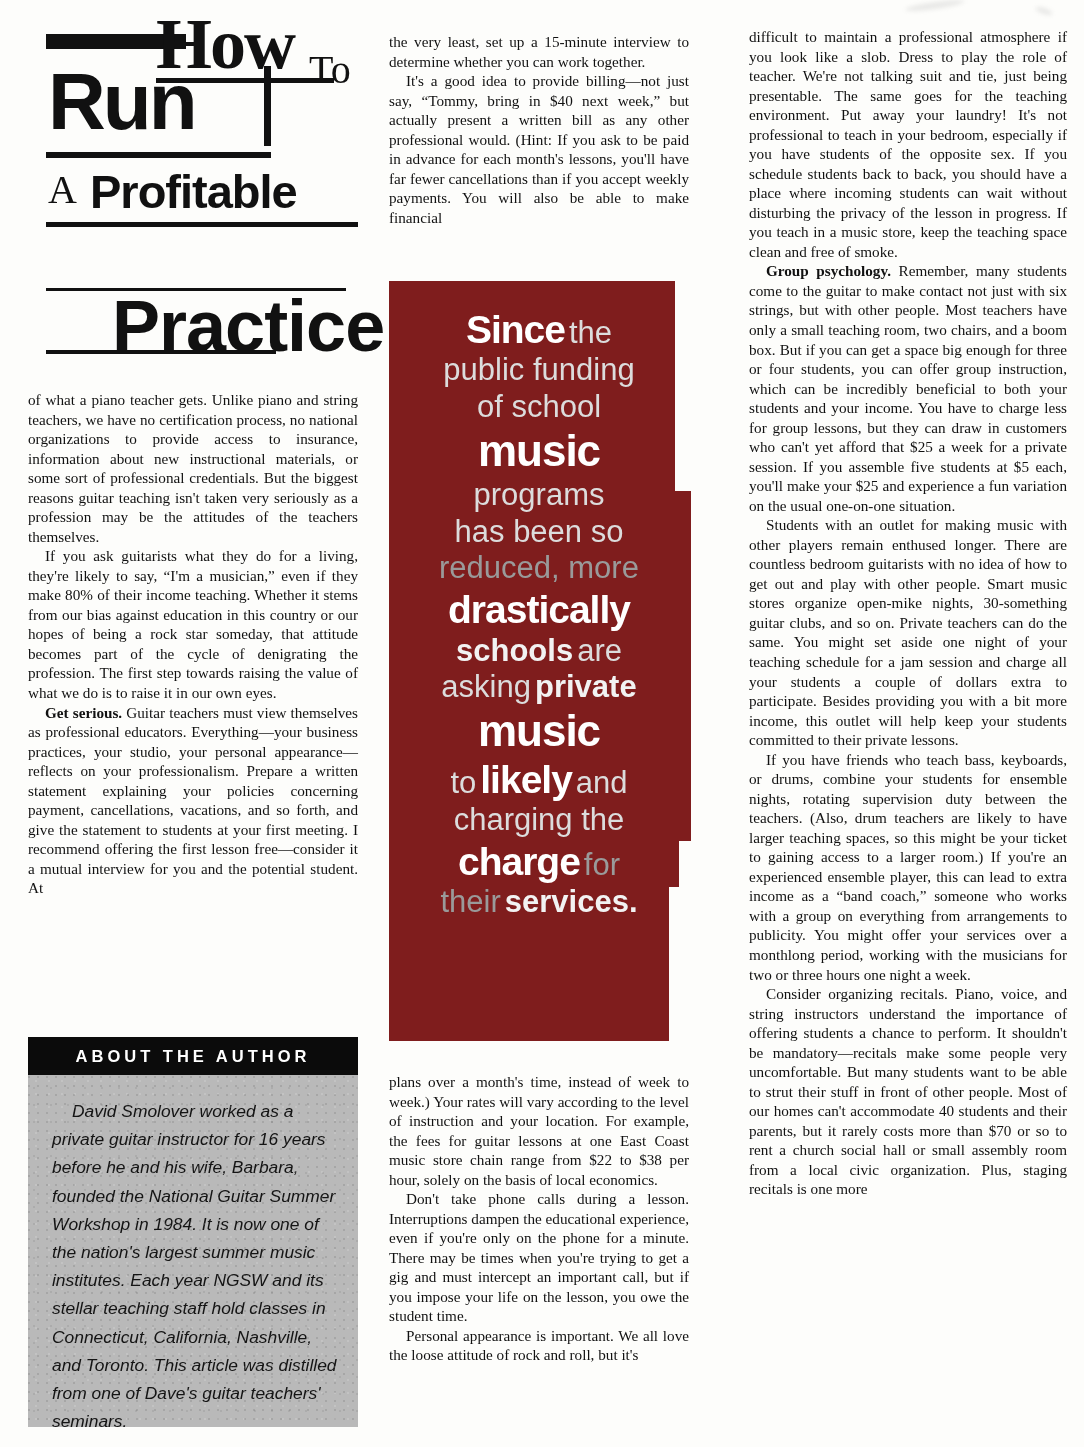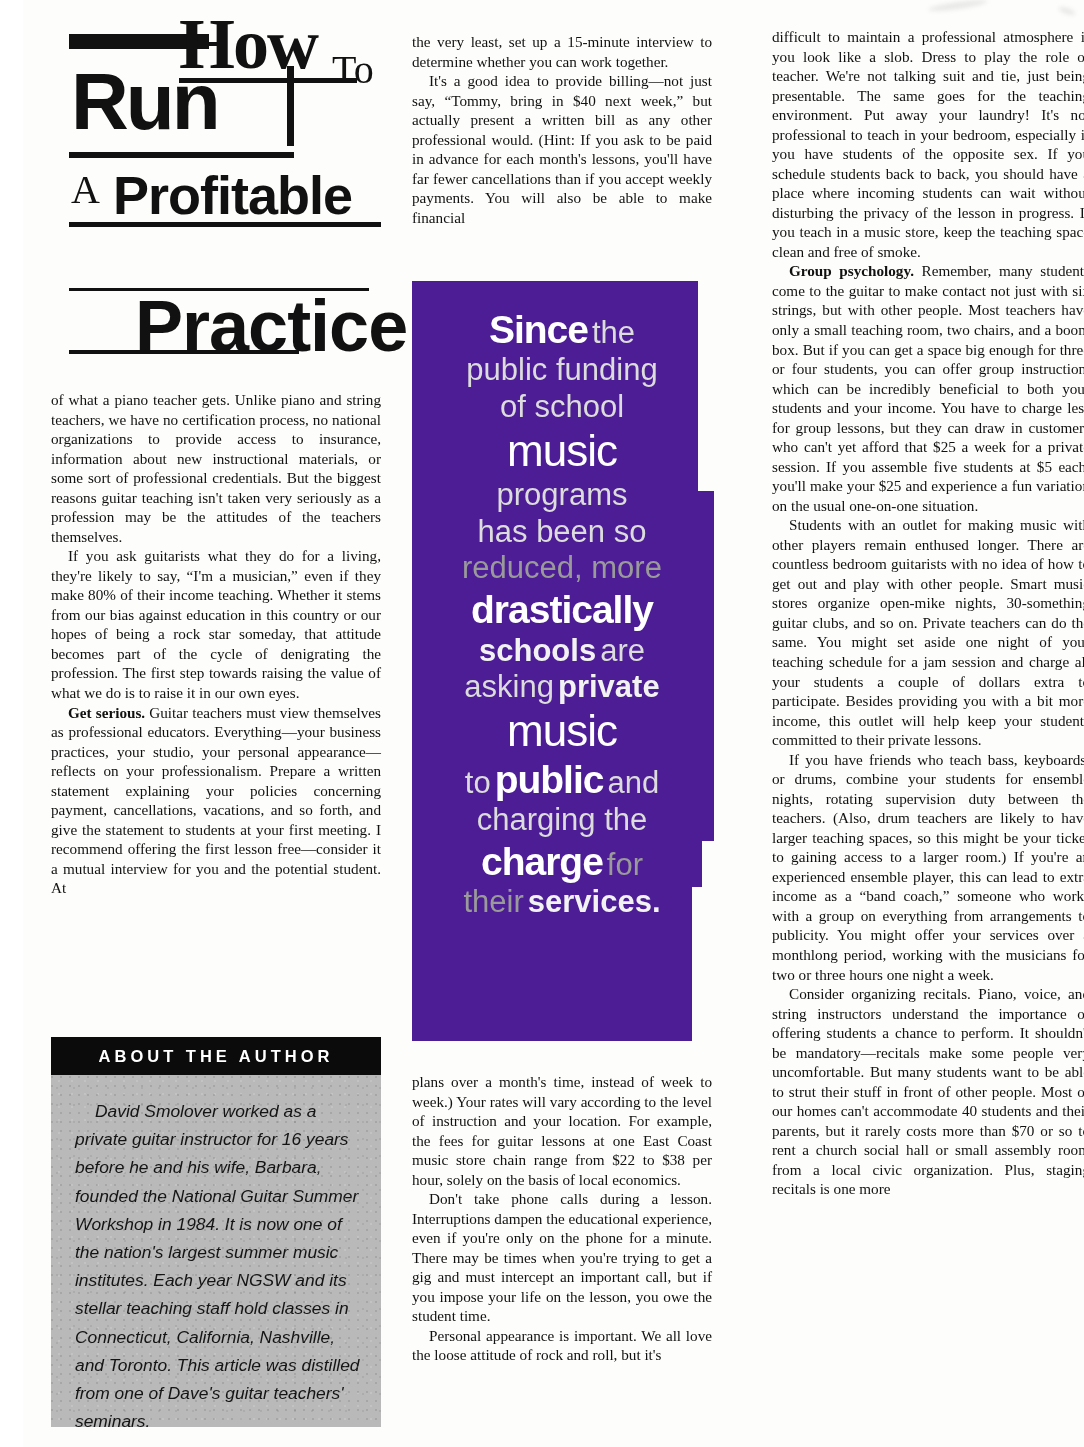--- a/index.html
+++ b/index.html
@@ -14,21 +14,20 @@
     font-family: "Liberation Serif", serif;
     color: #111;
     overflow: hidden;
   }
 
   
   .page {
     position: absolute;
     inset: 0;
     background: #fdfdfb;
-    margin-left: 23px;
   }
 
   
   .col {
     position: absolute;
     top: 0;
   }
   .col-1 { left: 28px;  width: 330px; }
   .col-2 { left: 389px; width: 300px; }
   .col-3 { left: 749px; width: 318px; }
@@ -70,21 +69,21 @@
   }
   .t-a {
     left: 20px; top: 170px;
     font-family: "Liberation Serif", serif;
     font-size: 40px;
     font-weight: 400;
   }
   .t-profitable {
     left: 62px; top: 168px;
     font-family: "Liberation Sans", sans-serif;
-    font-size: 54px;
+    font-size: 47px;
     font-weight: 700;
     letter-spacing: -1px;
   }
   .t-teaching {
     left: 18px; top: 232px;
     font-family: "Liberation Serif", serif;
     font-size: 62px;
     font-weight: 400;
     letter-spacing: -1px;
   }
@@ -125,21 +124,21 @@
   .c3-top { position: absolute; top: 27px; left: 0; width: 318px; }
   .c1-body { position: absolute; top: 390px; left: 0; width: 330px; }
 
   
   .pullquote {
     position: absolute;
     left: 389px;
     top: 281px;
     width: 302px;
     height: 760px;
-    background: #4c1d95;
+    background: #7f1d1d;
     color: #fff;
     box-sizing: border-box;
     padding: 28px 20px 24px 18px;
     overflow: hidden;
   }
   
   .pq-notch {
     position: absolute;
     background: #fdfdfb;
     right: 0;
@@ -172,21 +171,21 @@
   }
   .pq-mid {
     font-family: "Liberation Sans", sans-serif;
     font-weight: 700;
     font-size: 31px;
     color: #f2f2f2;
   }
   .pq-grey { color: #9a9a9a; }
   .pq-big {
     font-family: "Liberation Sans", sans-serif;
-    font-weight: 400;
+    font-weight: 700;
     font-size: 44px;
     letter-spacing: -1px;
   }
 
   
   .authorbox {
     position: absolute;
     left: 28px;
     top: 1037px;
     width: 330px;
@@ -308,21 +307,21 @@
       <span class="pq-line pq-light">public funding</span>
       <span class="pq-line pq-light">of school</span>
       <span class="pq-line pq-big">music</span>
       <span class="pq-line pq-light">programs</span>
       <span class="pq-line pq-light">has been so</span>
       <span class="pq-line pq-light pq-grey">reduced, more</span>
       <span class="pq-line pq-bold">drastically</span>
       <span class="pq-line"><span class="pq-mid">schools</span> <span class="pq-light">are</span></span>
       <span class="pq-line"><span class="pq-light">asking</span> <span class="pq-mid">private</span></span>
       <span class="pq-line pq-big">music</span>
-      <span class="pq-line"><span class="pq-light">to</span> <span class="pq-bold">public</span> <span class="pq-light">and</span></span>
+      <span class="pq-line"><span class="pq-light">to</span> <span class="pq-bold">likely</span> <span class="pq-light">and</span></span>
       <span class="pq-line pq-light">charging the</span>
       <span class="pq-line"><span class="pq-bold">charge</span> <span class="pq-light pq-grey">for</span></span>
       <span class="pq-line"><span class="pq-light pq-grey">their</span> <span class="pq-mid">services.</span></span>
     </div>
   </div>
 
   <div class="col col-3">
     <div class="c3-top body-text">
       <p class="noindent">difficult to maintain a professional atmosphere if you look like a slob. Dress to play the role of teacher. We're not talking suit and tie, just being presentable. The same goes for the teaching environment. Put away your laundry! It's not professional to teach in your bedroom, especially if you have students of the opposite sex. If you schedule students back to back, you should have a place where incoming students can wait without disturbing the privacy of the lesson in progress. If you teach in a music store, keep the teaching space clean and free of smoke.</p>
       <p><span class="runin">Group psychology.</span><span> Remember, many students come to the guitar to make contact not just with six strings, but with other people. Most teachers have only a small teaching room, two chairs, and a boom box. But if you can get a space big enough for three or four students, you can offer group instruction, which can be incredibly beneficial to both your students and your income. You have to charge less for group lessons, but they can draw in customers who can't yet afford that $25 a week for a private session. If you assemble five students at $5 each, you'll make your $25 and experience a fun variation on the usual one-on-one situation.</span></p>

